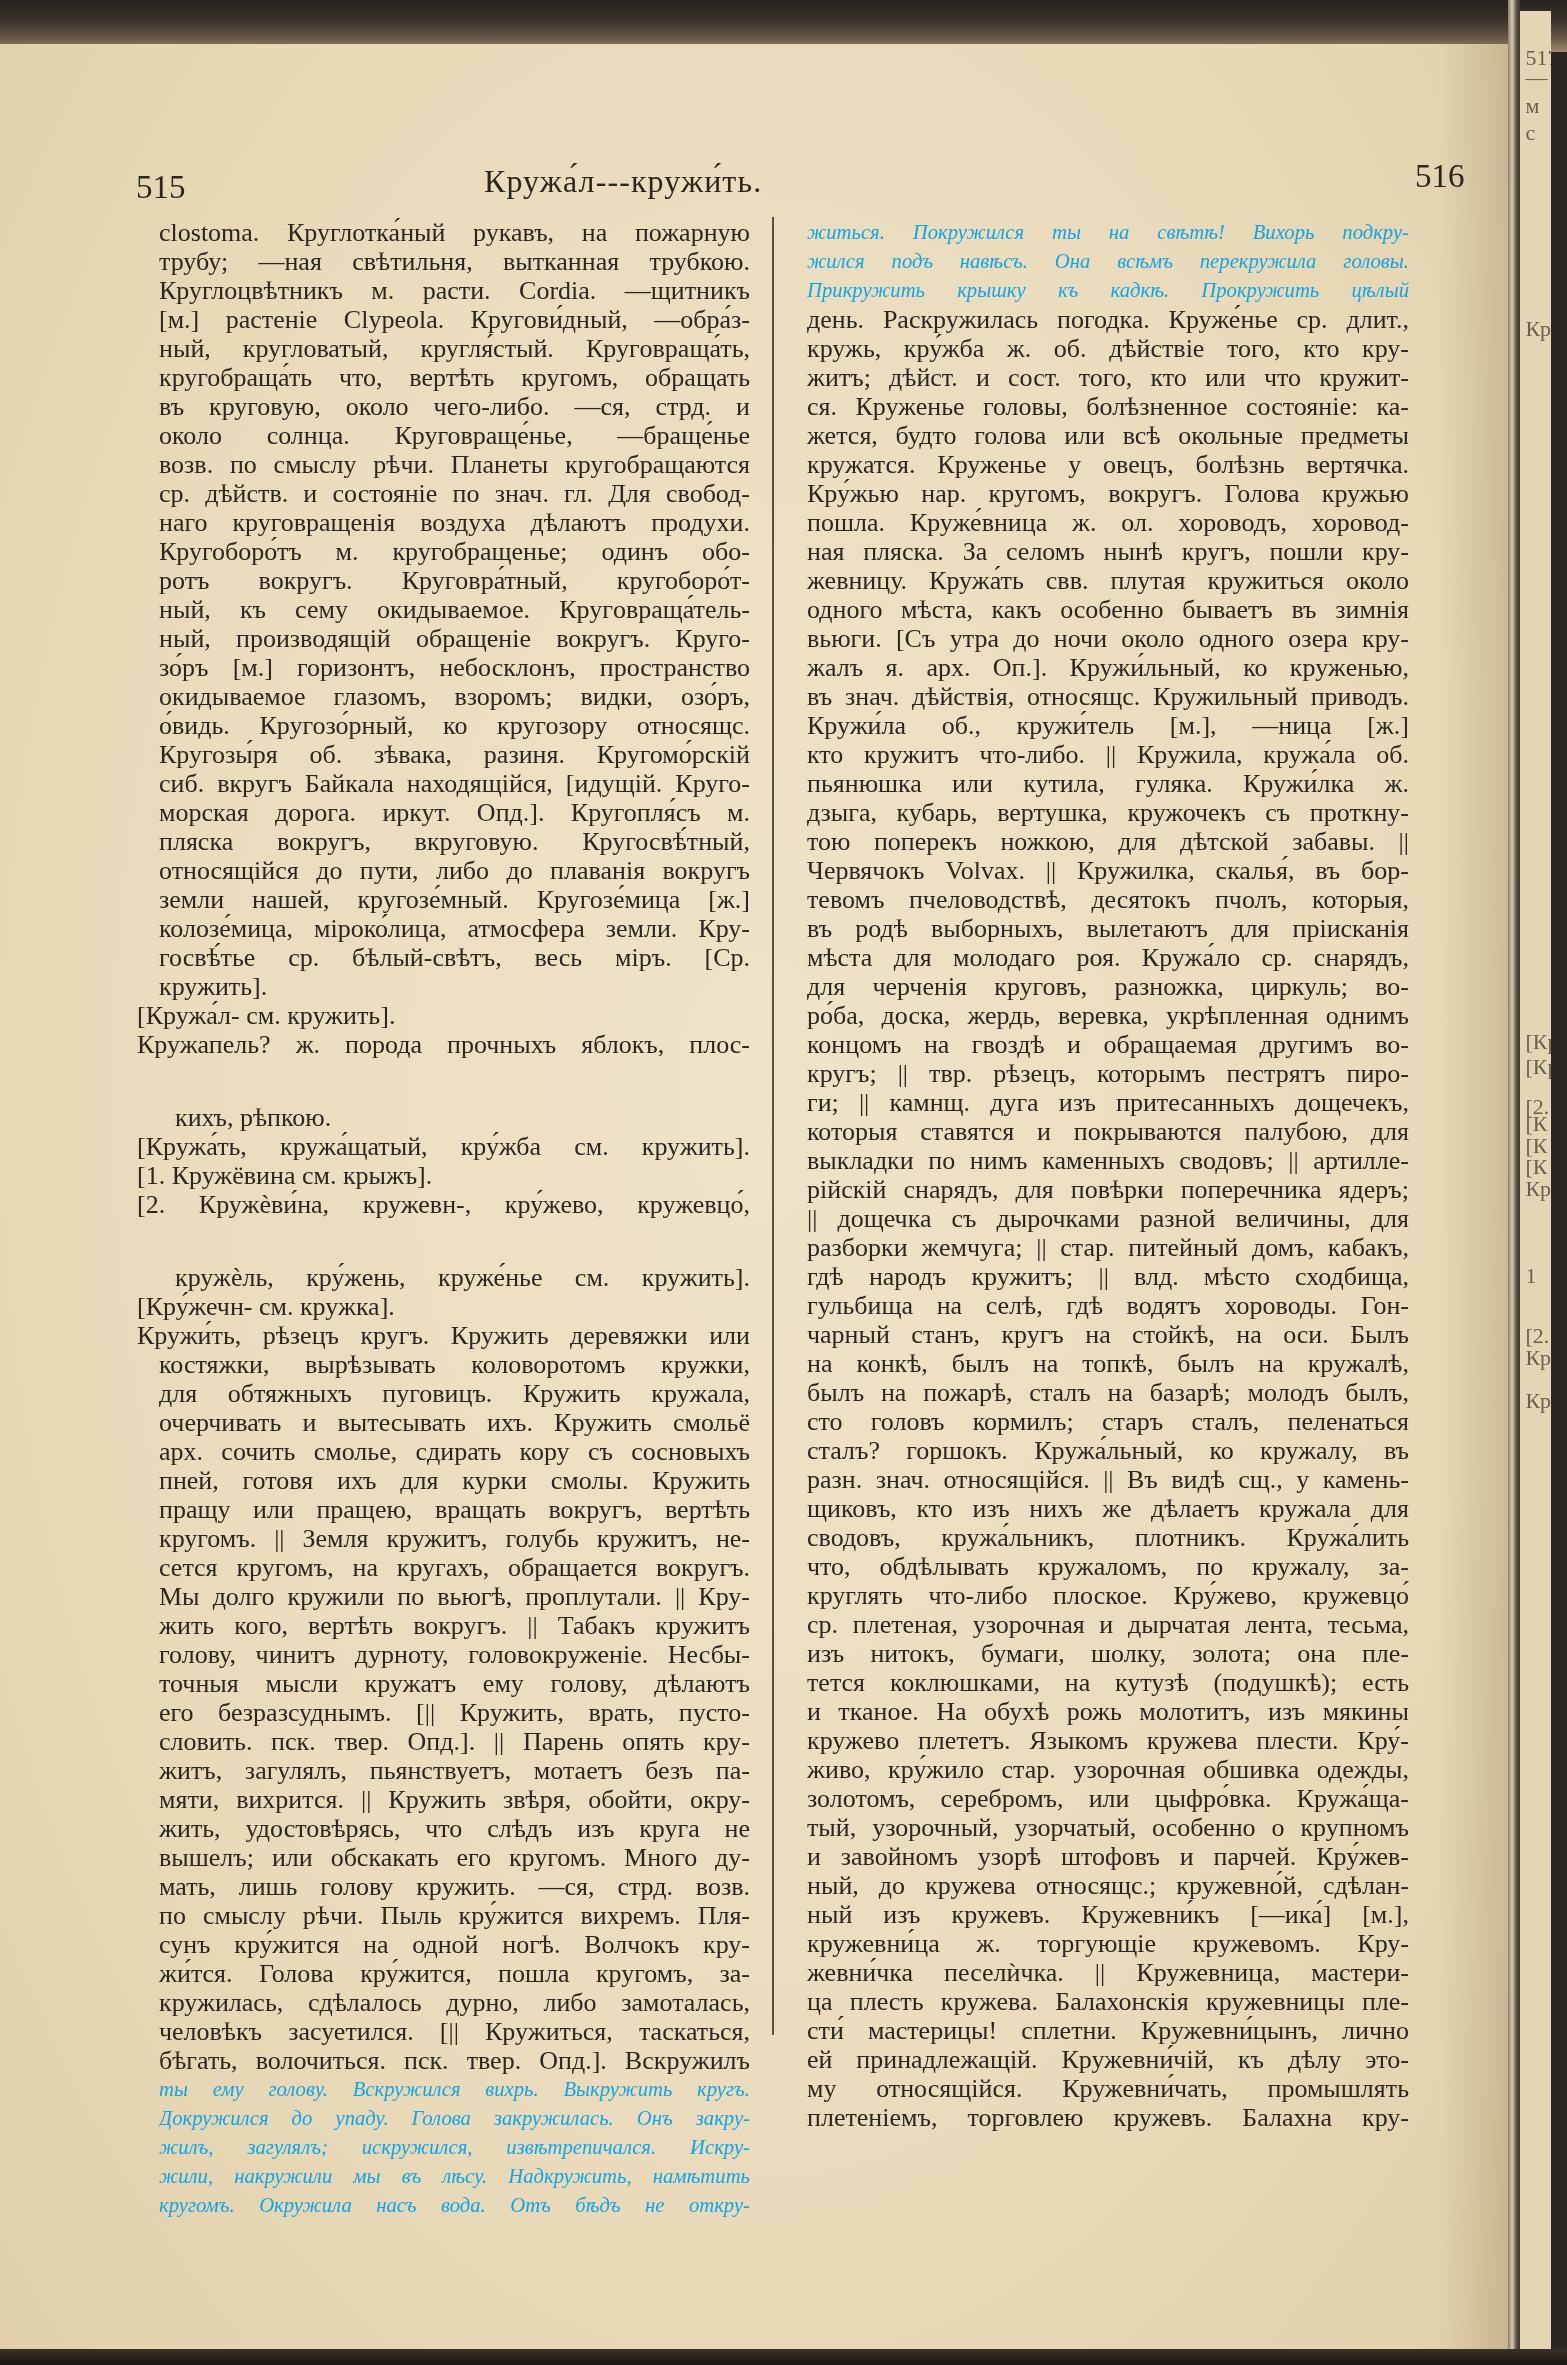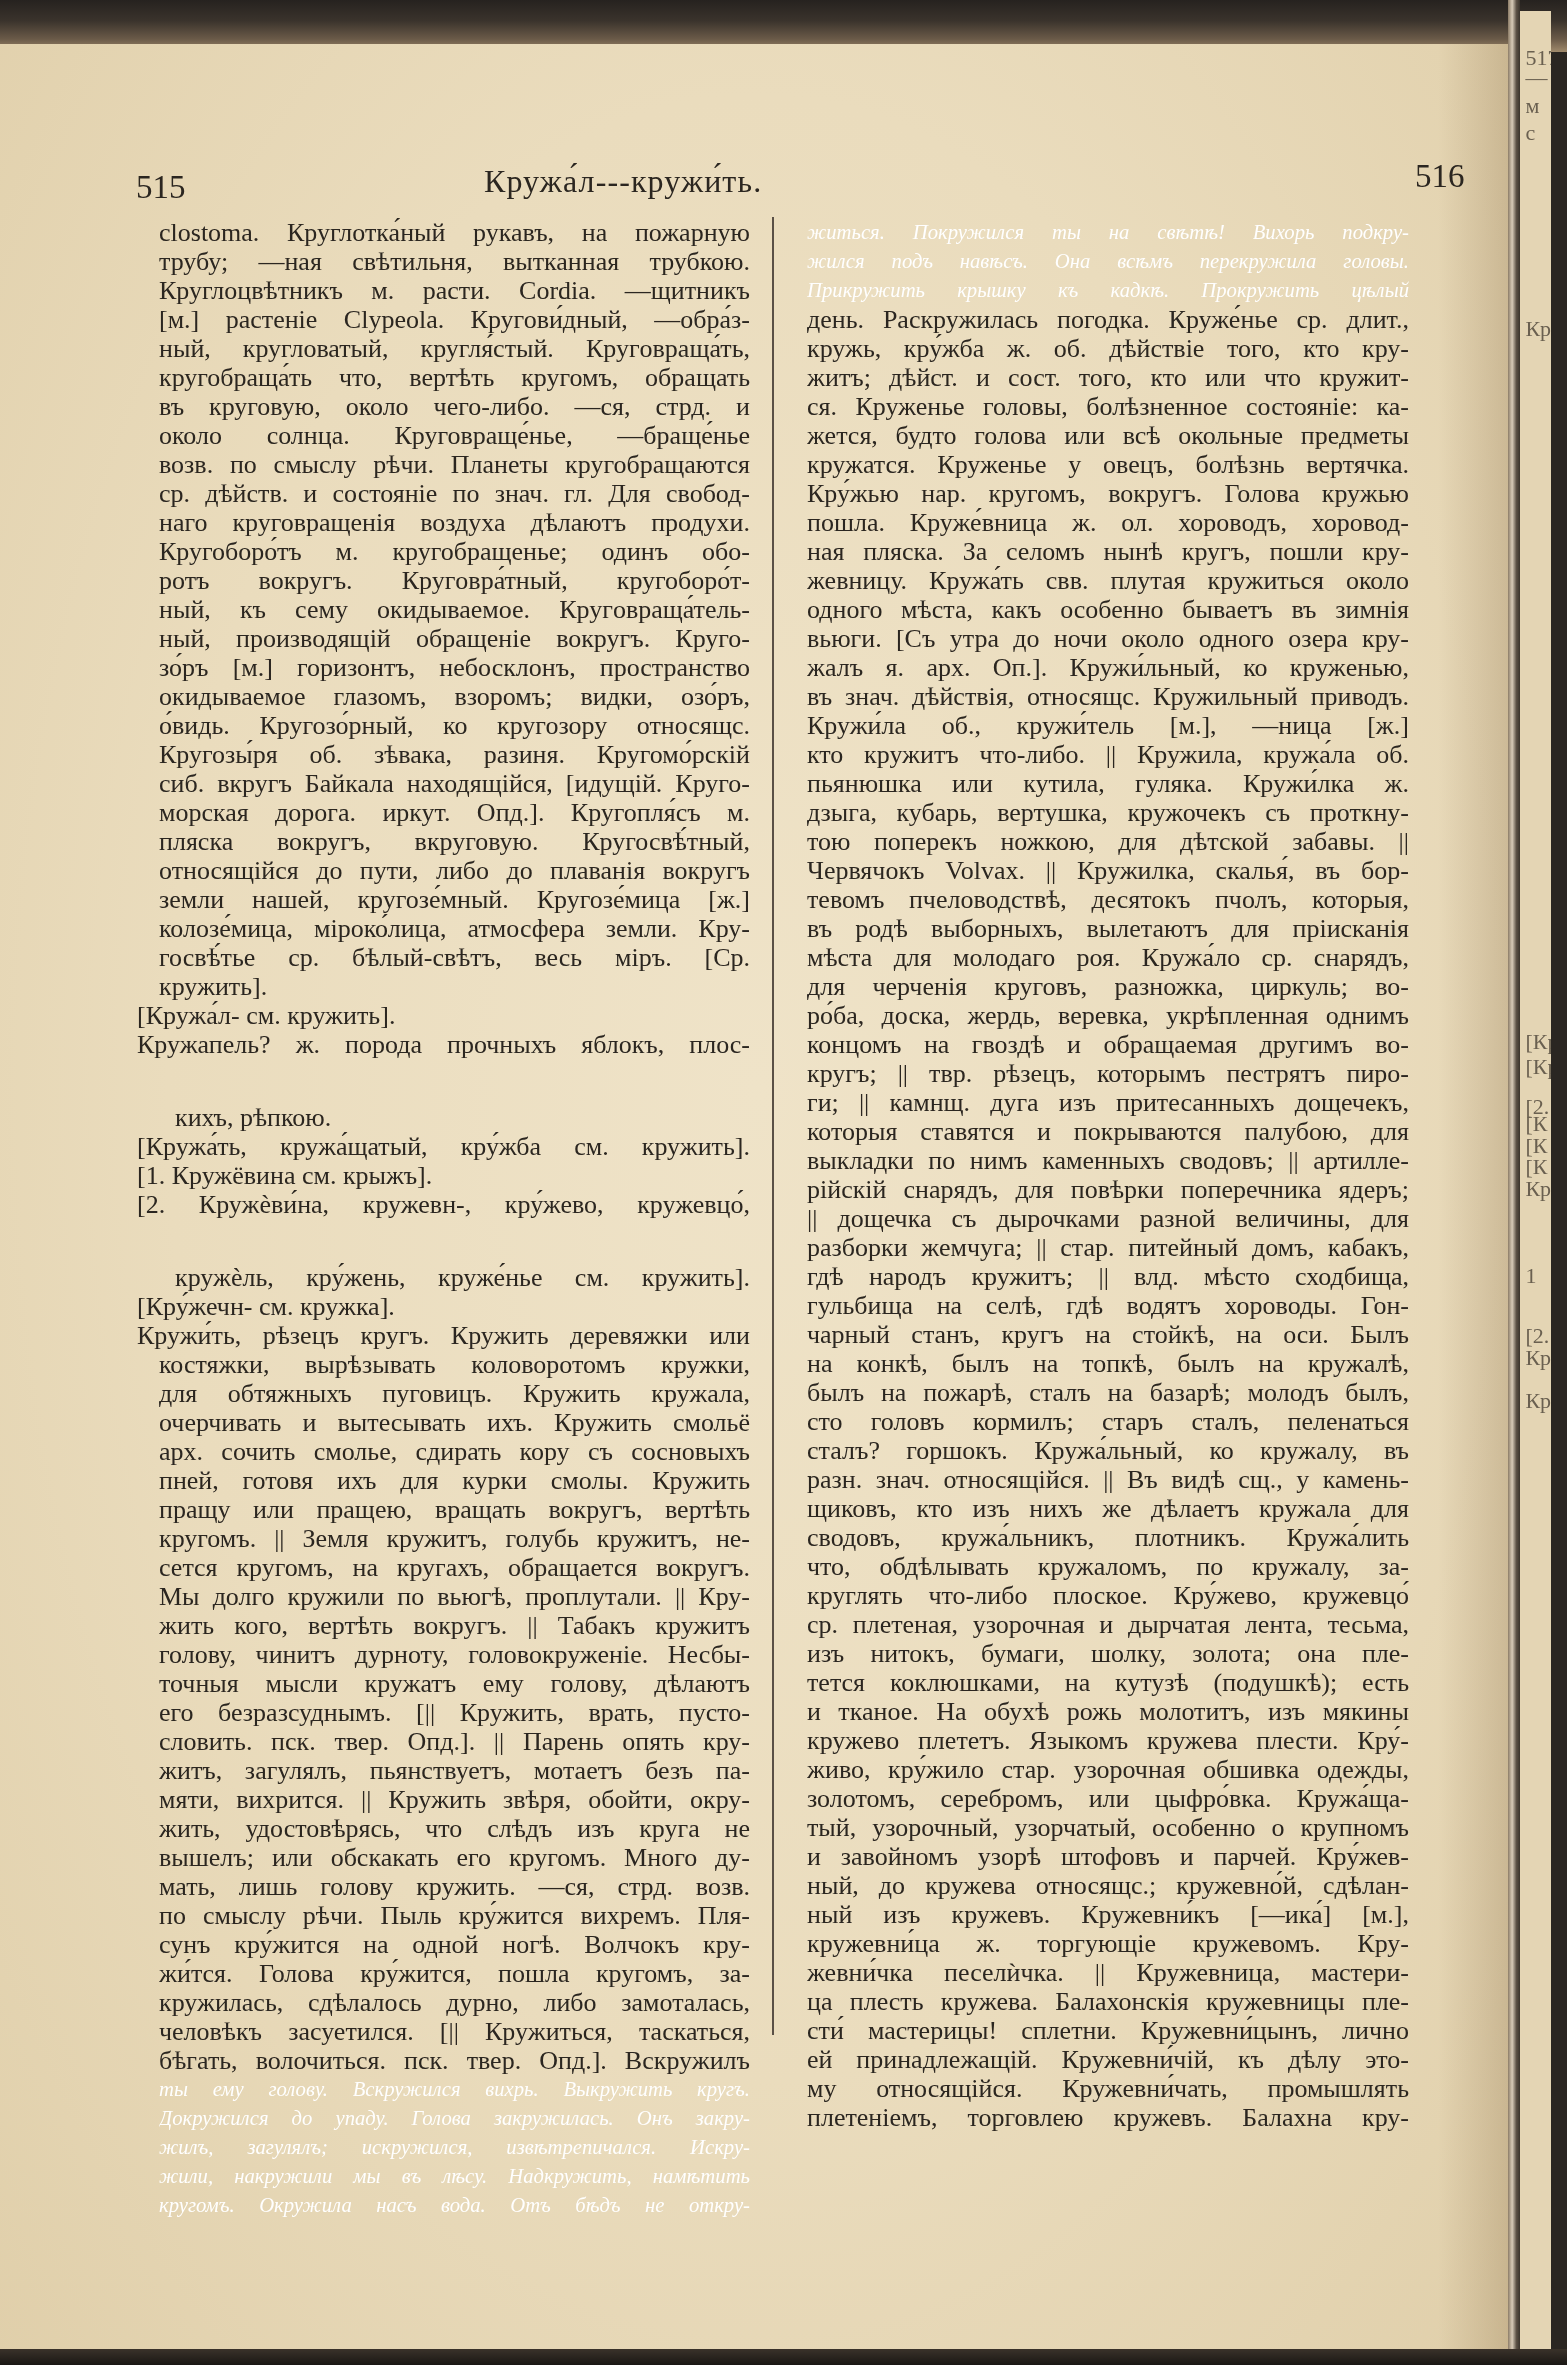--- a/index.html
+++ b/index.html
@@ -48,21 +48,21 @@
   }
   .col-left { left: 159px; width: 591px; }
   .col-right { left: 807px; width: 602px; }
   .rule {
     position: absolute; left: 772px; top: 217px; width: 1.6px; height: 1818px;
     background: #5a5046;
   }
   .line { display: block; white-space: nowrap; text-align-last: justify; overflow: hidden; }
   .line.last { text-align-last: left; }
   .line.indent { padding-left: 38px; margin-top: 44px; }
-  .it { font-style: italic; color: #ffffff; }
+  .it { font-style: italic; color: #0ea5e9; }
   .sm { font-size: 20.7px; }
 </style>
 </head>
 <body>
 
 <div class="top-edge"></div>
 
 <div class="page">
 </div>
 

